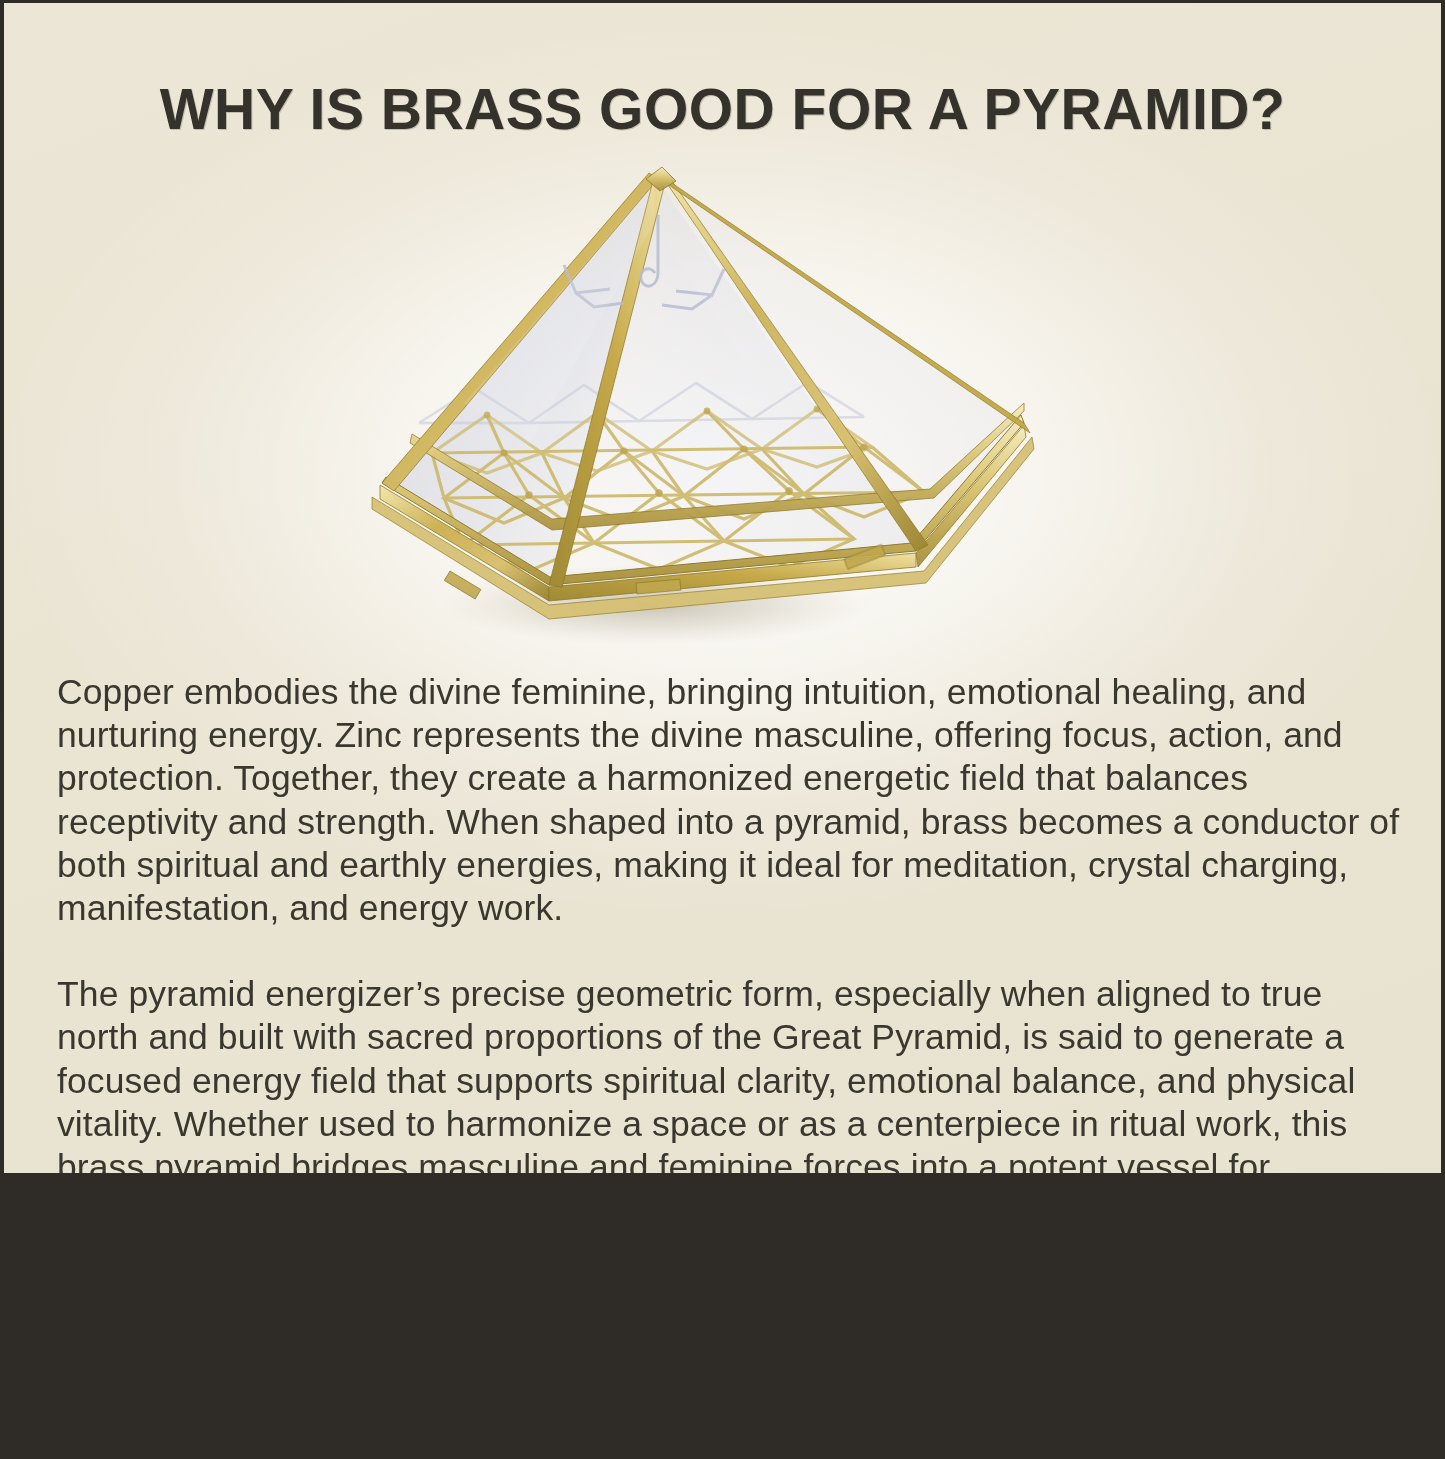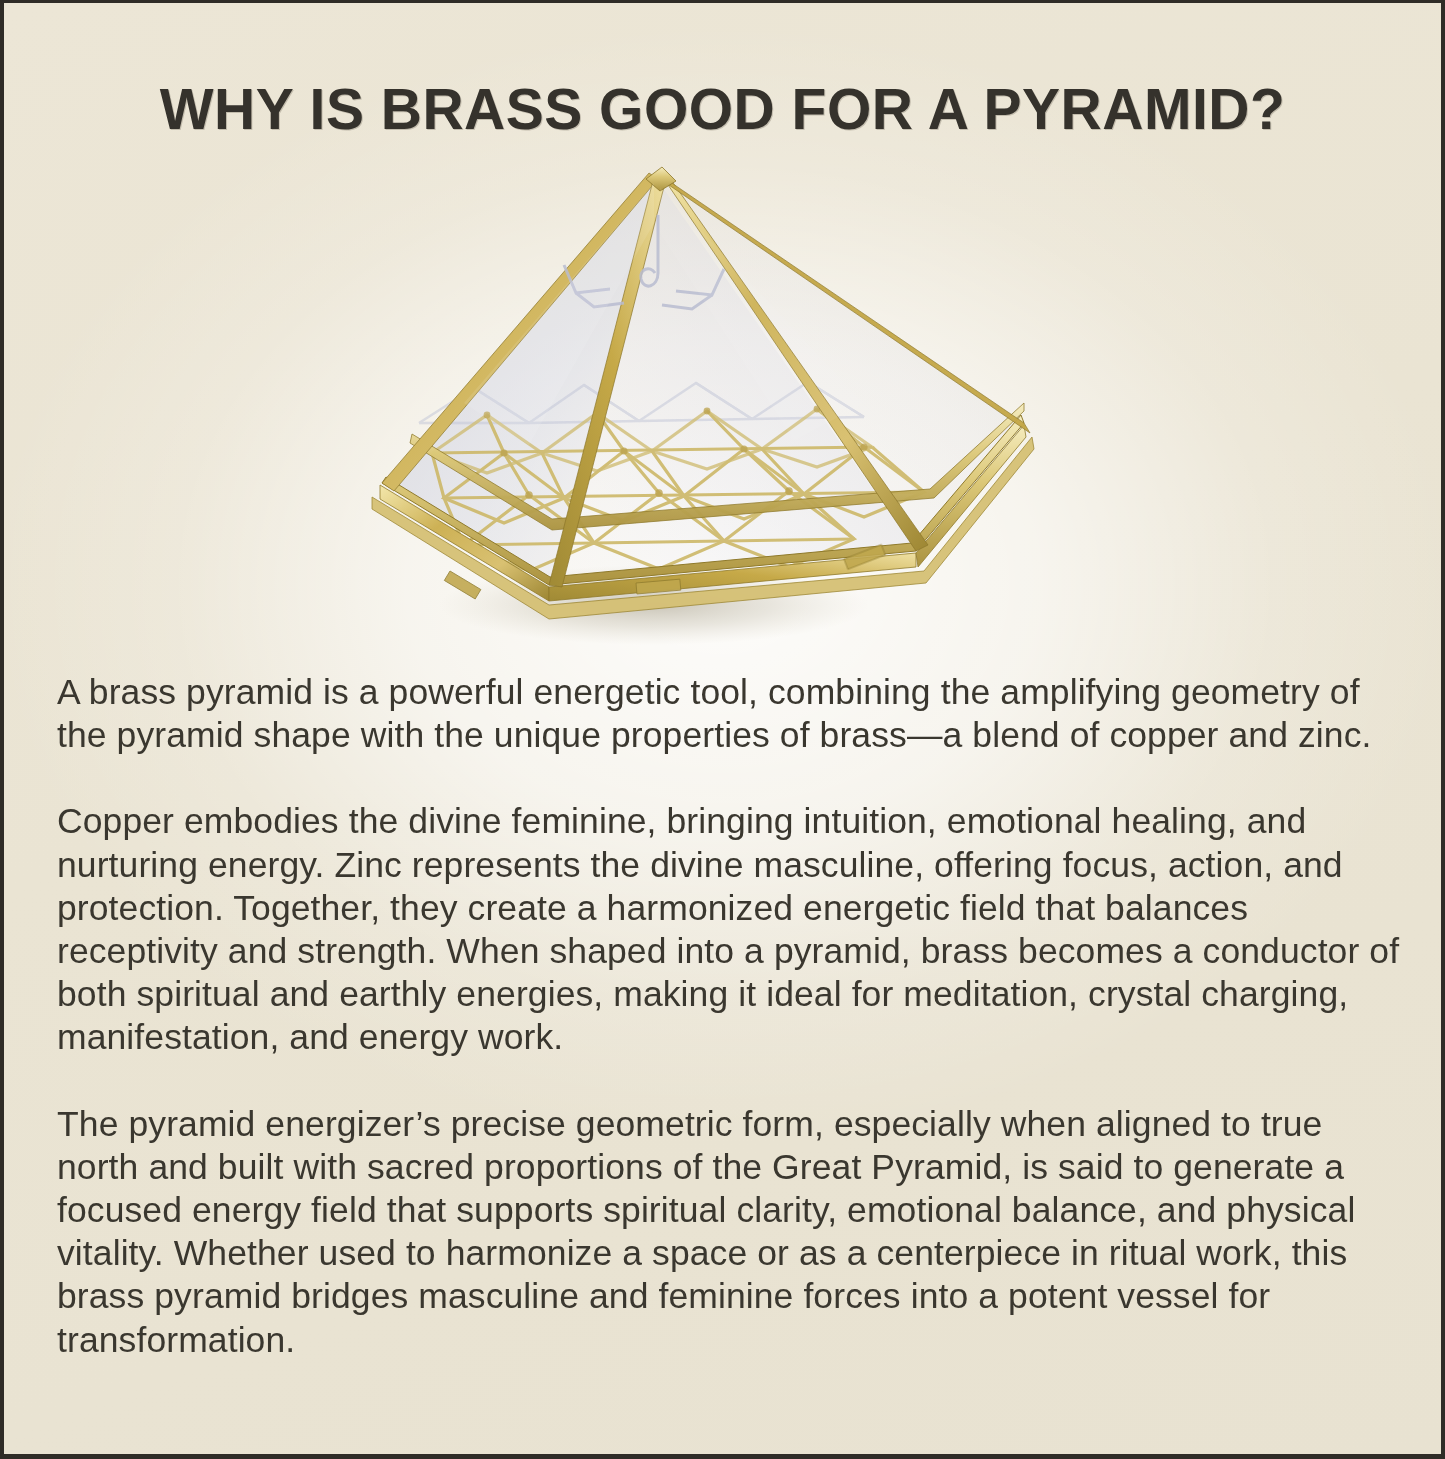--- a/index.html
+++ b/index.html
@@ -11,21 +11,21 @@
     height: 1459px;
     background: #2f2c27;
     font-family: "Liberation Sans", sans-serif;
     overflow: hidden;
   }
   #poster {
     position: absolute;
     left: 4px;
     top: 3px;
     width: 1437px;
-    height: 1451px;
+    height: 1170px;
     background:
       radial-gradient(ellipse 58% 44% at 50% 40%, rgba(255,255,255,0.92) 0%, rgba(255,255,255,0.62) 38%, rgba(255,255,255,0.16) 66%, rgba(255,255,255,0) 88%),
       linear-gradient(160deg, #ece6d6 0%, #eae4d3 45%, #e8e2d1 100%);
     overflow: hidden;
   }
 
   
   #title {
     position: absolute;
     left: 0;
@@ -226,18 +226,17 @@
         <path d="M252 140 L270 154 L300 150"></path>
         <path d="M388 142 L368 156 L338 152"></path>
       </g>
 
       <polygon points="330,30 140,250 205,292 330,70" fill="#ffffff" opacity="0.1"></polygon>
       <polygon points="336,34 540,250 470,288 336,80" fill="#ffffff" opacity="0.06"></polygon>
     </svg>
   </div>
 
   <div id="copy">
-    <p>A brass pyramid is a powerful energetic tool, combining the amplifying geometry of the pyramid shape with the unique properties of brass—a blend of copper and zinc.</p>
     <p>Copper embodies the divine feminine, bringing intuition, emotional healing, and nurturing energy. Zinc represents the divine masculine, offering focus, action, and protection. Together, they create a harmonized energetic field that balances receptivity and strength. When shaped into a pyramid, brass becomes a conductor of both spiritual and earthly energies, making it ideal for meditation, crystal charging, manifestation, and energy work.</p>
     <p>The pyramid energizer’s precise geometric form, especially when aligned to true north and built with sacred proportions of the Great Pyramid, is said to generate a focused energy field that supports spiritual clarity, emotional balance, and physical vitality. Whether used to harmonize a space or as a centerpiece in ritual work, this brass pyramid bridges masculine and feminine forces into a potent vessel for transformation.</p>
   </div>
 
 </div>
 
 </body></html>

